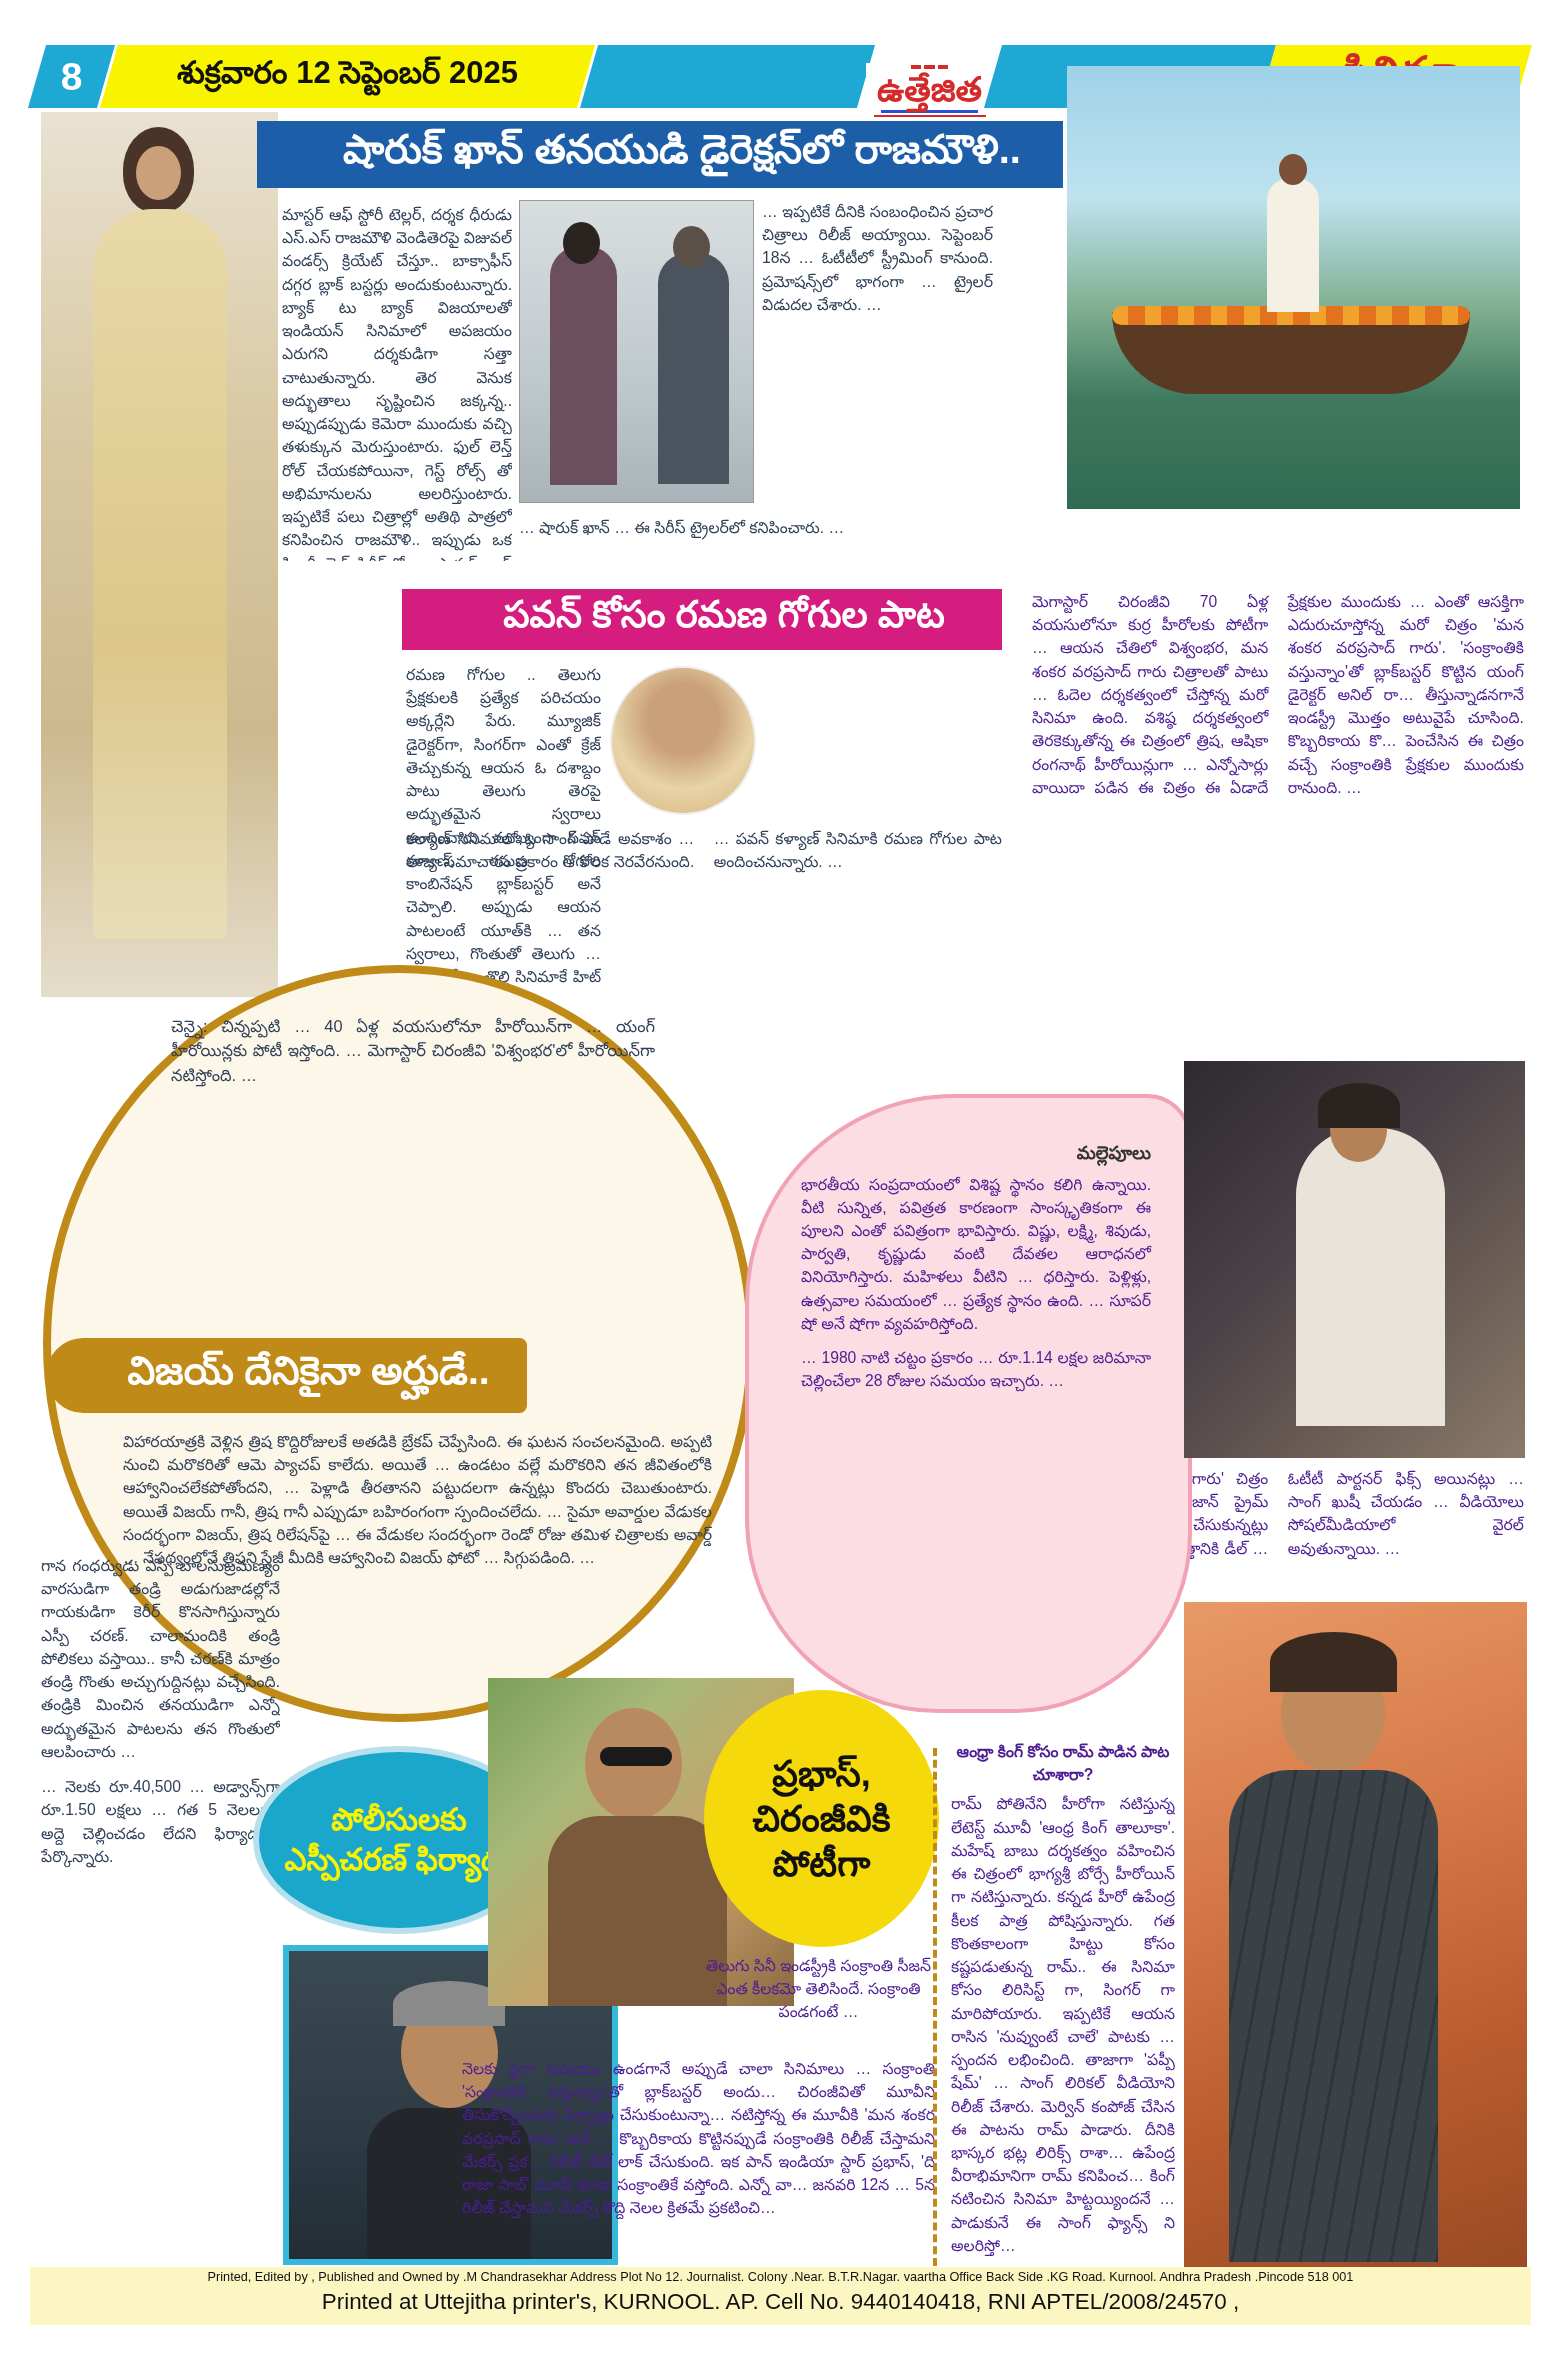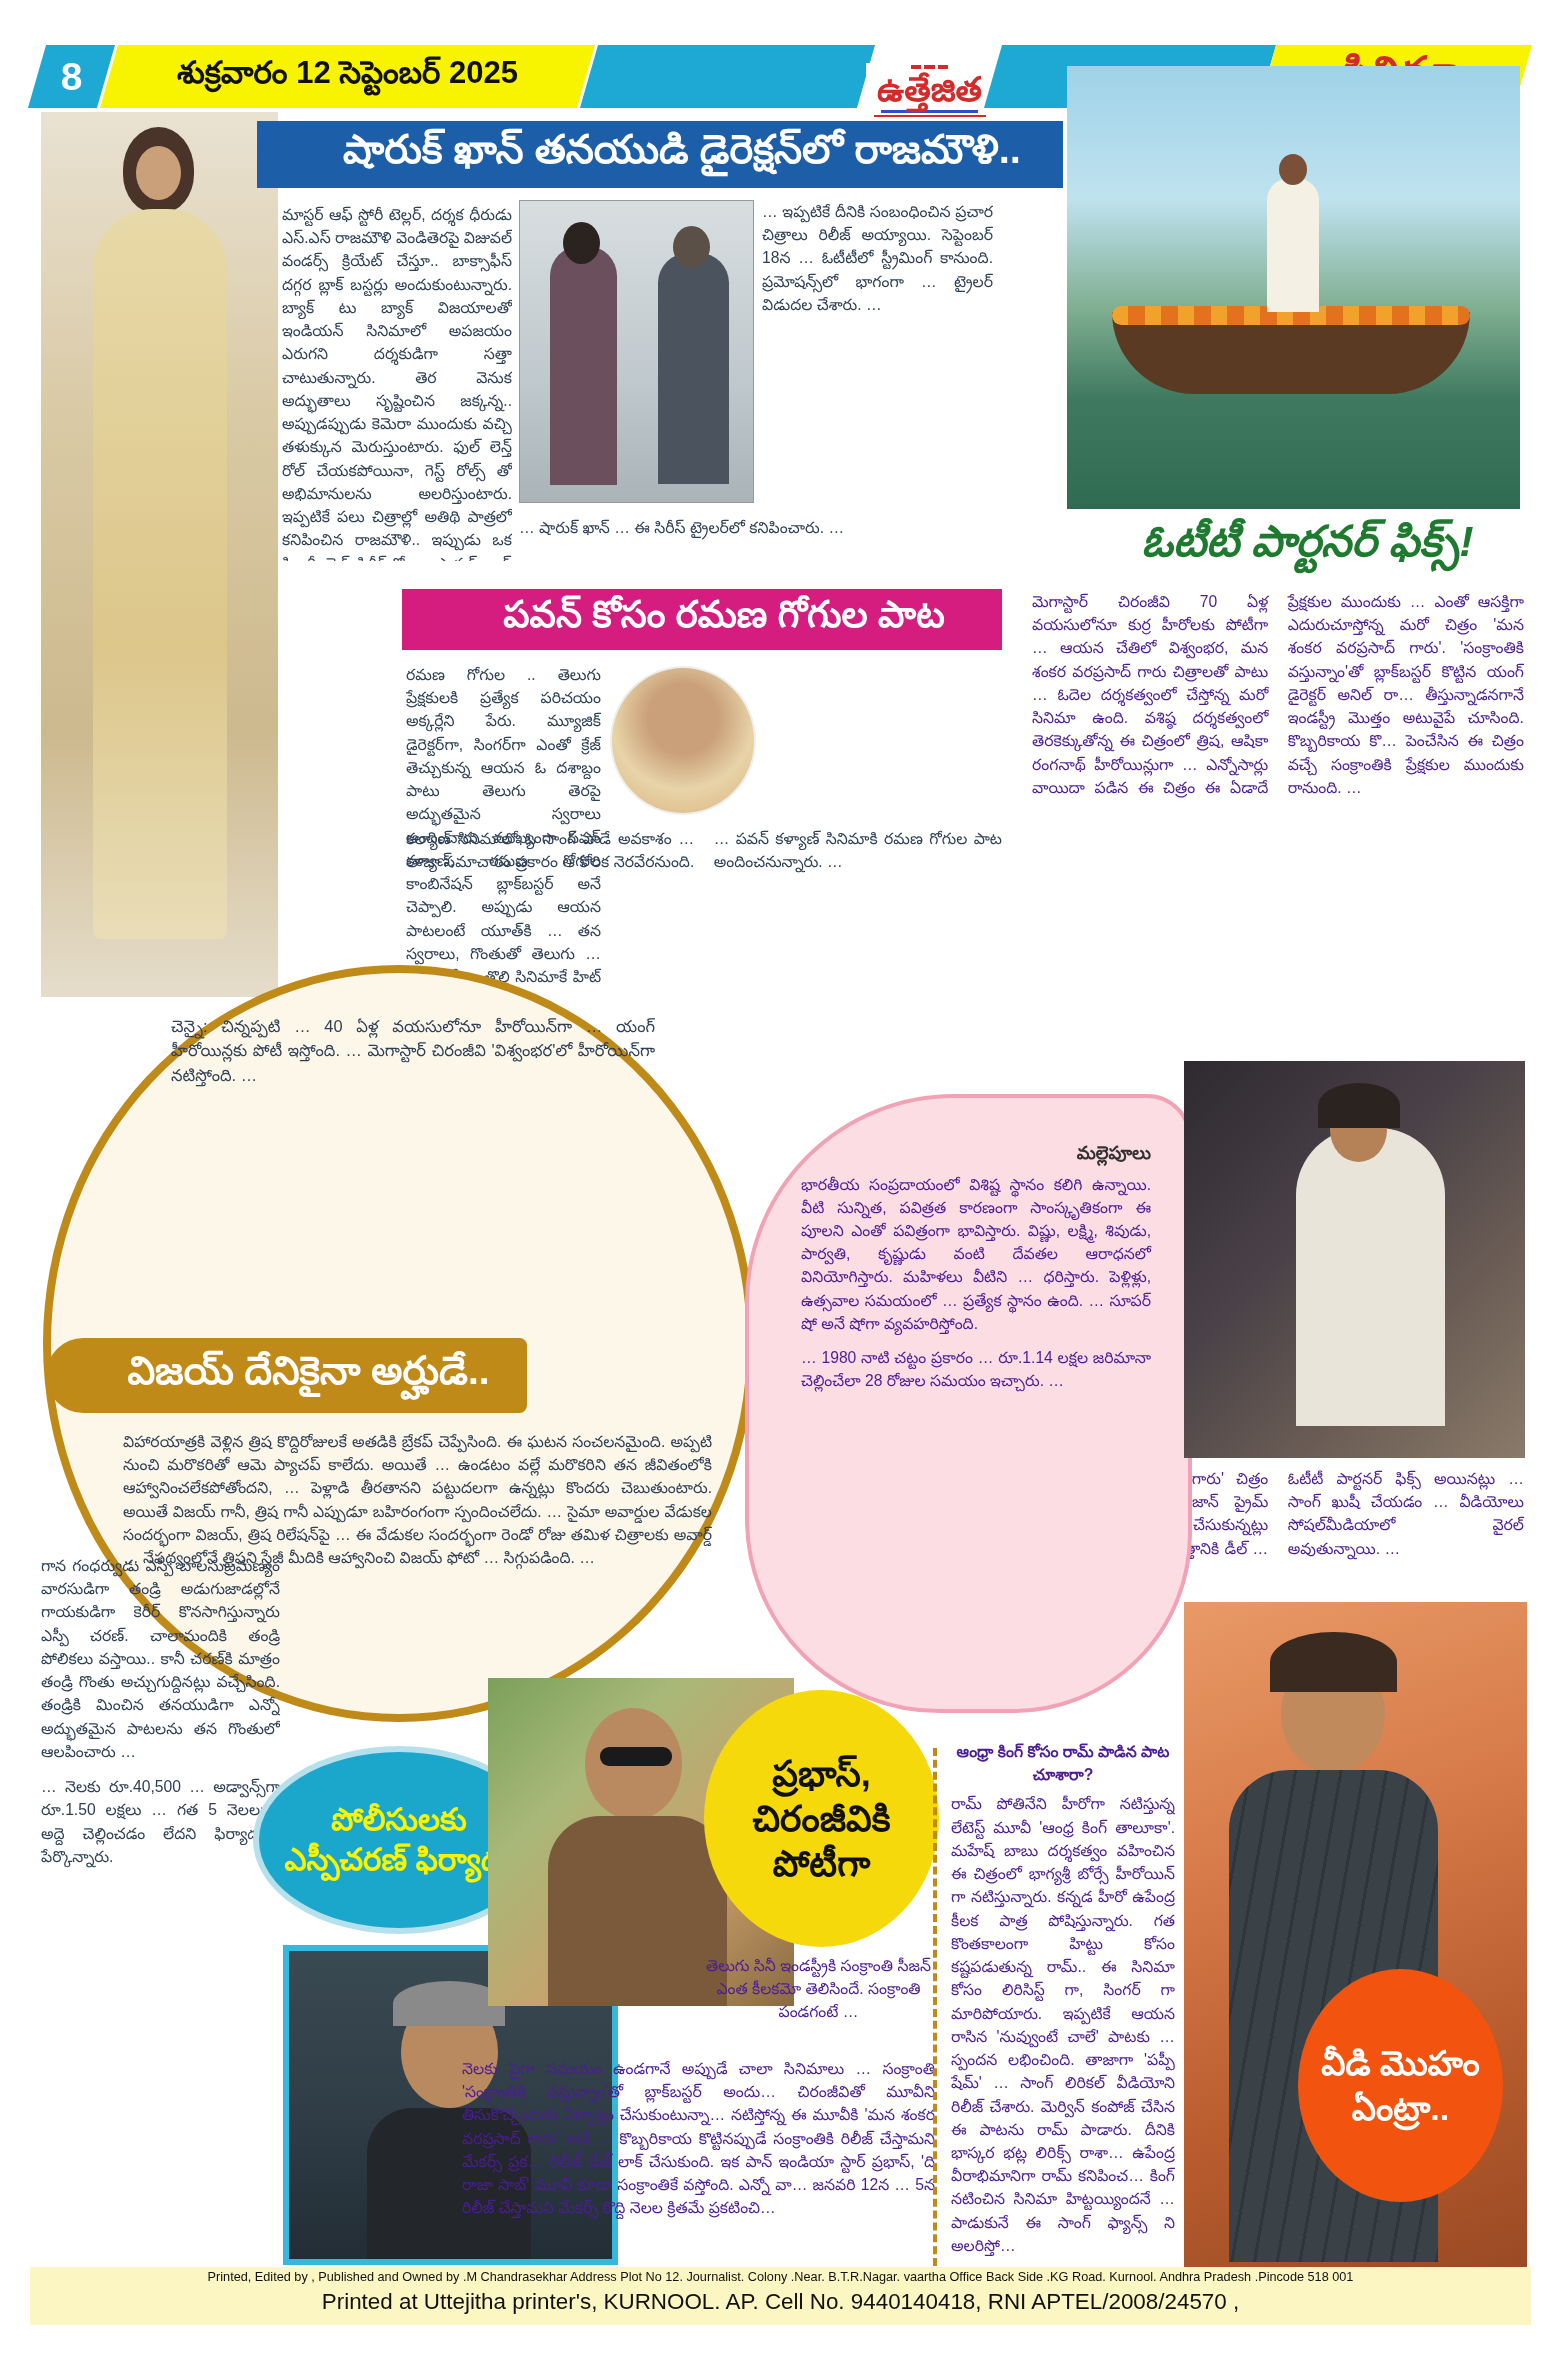--- a/index.html
+++ b/index.html
@@ -70,23 +70,20 @@
   <div class="abs txt" style="left:762px; top:200px; width:231px; height:306px; overflow:hidden;">… ఇప్పటికే దీనికి సంబంధించిన ప్రచార చిత్రాలు రిలీజ్ అయ్యాయి. సెప్టెంబర్ 18న … ఓటీటీలో స్ట్రీమింగ్ కానుంది. ప్రమోషన్స్‌లో భాగంగా … ట్రైలర్ విడుదల చేశారు. …</div>
   <div class="abs txt" style="left:519px; top:516px; width:476px; height:66px; overflow:hidden;">… షారుక్ ఖాన్ … ఈ సిరీస్ ట్రైలర్‌లో కనిపించారు. …</div>
 
   <div class="abs photo" style="left:1067px; top:66px; width:453px; height:443px; background:linear-gradient(180deg,#9fd2e8 0%,#bfe2ef 30%,#7fae90 55%,#3f7a60 75%,#2f6a52 100%);">
     <div class="abs" style="left:45px; top:246px; width:358px; height:82px; border-radius:0 0 119px 119px; background:#5a3a22;"></div>
     <div class="abs" style="left:45px; top:240px; width:358px; height:19.4px; border-radius:10.4px; background:repeating-linear-gradient(90deg,#f0a22c 0 16.4px,#e4711e 16.4px 33px);"></div>
     <div class="abs" style="left:200px; top:112px; width:52px; height:134px; border-radius:22.4px 22.4px 0 0; background:#f5f0e4;"></div>
     <div class="abs" style="left:212px; top:88px; width:28px; height:31px; border-radius:50%; background:#7a5138;"></div>
   </div>
 
-  <div class="abs headline" style="left:1047px; top:514px; width:477px; height:66px; color:#1e7a2e; font-size:43px; font-style:italic;">
-    <span>ఓటీటీ పార్టనర్ ఫిక్స్!</span>
-  </div>
   <div class="abs txt txt-dark col2" style="left:1032px; top:590px; width:492px; height:395px; overflow:hidden;">మెగాస్టార్ చిరంజీవి 70 ఏళ్ల వయసులోనూ కుర్ర హీరోలకు పోటీగా … ఆయన చేతిలో విశ్వంభర, మన శంకర వరప్రసాద్ గారు చిత్రాలతో పాటు … ఓదెల దర్శకత్వంలో చేస్తోన్న మరో సినిమా ఉంది. వశిష్ఠ దర్శకత్వంలో తెరకెక్కుతోన్న ఈ చిత్రంలో త్రిష, ఆషికా రంగనాథ్ హీరోయిన్లుగా … ఎన్నోసార్లు వాయిదా పడిన ఈ చిత్రం ఈ ఏడాదే ప్రేక్షకుల ముందుకు … ఎంతో ఆసక్తిగా ఎదురుచూస్తోన్న మరో చిత్రం 'మన శంకర వరప్రసాద్ గారు'. 'సంక్రాంతికి వస్తున్నాం'తో బ్లాక్‌బస్టర్ కొట్టిన యంగ్ డైరెక్టర్ అనిల్ రా… తీస్తున్నాడనగానే ఇండస్ట్రీ మొత్తం అటువైపే చూసింది. కొబ్బరికాయ కొ… పెంచేసిన ఈ చిత్రం వచ్చే సంక్రాంతికి ప్రేక్షకుల ముందుకు రానుంది. …</div>
   <div class="abs txt txt-dark col2" style="left:1032px; top:1467px; width:492px; height:246px; overflow:hidden;">'మన శంకర వరప్రసాద్ గారు' చిత్రం ఓటీటీ హక్కులను అమెజాన్ ప్రైమ్ వీడియో సొంతం చేసుకున్నట్లు సమాచారం. … భారీ మొత్తానికి డీల్ … ఓటీటీ పార్టనర్ ఫిక్స్ అయినట్లు … సాంగ్ ఖుషీ చేయడం … వీడియోలు సోషల్‌మీడియాలో వైరల్ అవుతున్నాయి. …</div>
 
   <div class="abs headline" style="left:402px; top:589px; width:600px; height:61px; background:#d41d7e; color:#fff; font-size:37px;">
     <span>పవన్ కోసం రమణ గోగుల పాట</span>
   </div>
   <div class="abs photo circle" style="left:610px; top:666px; width:146px; height:149px; background:radial-gradient(circle at 50% 35%,#caa07a 0 30%,#e8d4a8 60%,#d9b27c); border:2.2px solid #eee;"></div>
   <div class="abs txt" style="left:406px; top:663px; width:195px; height:328px; overflow:hidden;">రమణ గోగుల .. తెలుగు ప్రేక్షకులకి ప్రత్యేక పరిచయం అక్కర్లేని పేరు. మ్యూజిక్ డైరెక్టర్‌గా, సింగర్‌గా ఎంతో క్రేజ్ తెచ్చుకున్న ఆయన ఓ దశాబ్దం పాటు తెలుగు తెరపై అద్భుతమైన స్వరాలు అందించారు. ముఖ్యంగా పవన్ కళ్యాణ్, రమణ గోగుల కాంబినేషన్ బ్లాక్‌బస్టర్ అనే చెప్పాలి. అప్పుడు ఆయన పాటలంటే యూత్‌కి … తన స్వరాలు, గొంతుతో తెలుగు … 1998లో … తొలి సినిమాకే హిట్ అందుకున్న ఆయన …</div>
   <div class="abs txt col2" style="left:406px; top:827px; width:596px; height:165px; overflow:hidden;">కల్యాణ్ సినిమాలో ఓ సాంగ్ పాడే అవకాశం … తాజా సమాచారం ప్రకారం ఆ కోరిక నెరవేరనుంది. … పవన్ కళ్యాణ్ సినిమాకి రమణ గోగుల పాట అందించనున్నారు. …</div>
 
@@ -141,23 +138,20 @@
   <div class="abs" style="left:951px; top:1740px; width:224px; height:525px; overflow:hidden;">
     <div class="txt txt-dark" style="text-align:center; font-weight:bold;">ఆంధ్రా కింగ్ కోసం రామ్ పాడిన పాట చూశారా?</div>
     <div class="txt txt-dark" style="margin-top:6px;">రామ్ పోతినేని హీరోగా నటిస్తున్న లేటెస్ట్ మూవీ 'ఆంధ్ర కింగ్ తాలూకా'. మహేష్ బాబు దర్శకత్వం వహించిన ఈ చిత్రంలో భాగ్యశ్రీ బోర్సే హీరోయిన్ గా నటిస్తున్నారు. కన్నడ హీరో ఉపేంద్ర కీలక పాత్ర పోషిస్తున్నారు. గత కొంతకాలంగా హిట్టు కోసం కష్టపడుతున్న రామ్.. ఈ సినిమా కోసం లిరిసిస్ట్ గా, సింగర్ గా మారిపోయారు. ఇప్పటికే ఆయన రాసిన 'నువ్వుంటే చాలే' పాటకు … స్పందన లభించింది. తాజాగా 'పప్పీ షేమ్' … సాంగ్ లిరికల్ వీడియోని రిలీజ్ చేశారు. మెర్విన్ కంపోజ్ చేసిన ఈ పాటను రామ్ పాడారు. దీనికి భాస్కర భట్ల లిరిక్స్ రాశా… ఉపేంద్ర వీరాభిమానిగా రామ్ కనిపించ… కింగ్ నటించిన సినిమా హిట్టయ్యిందనే … పాడుకునే ఈ సాంగ్ ఫ్యాన్స్ ని అలరిస్తో…</div>
   </div>
 
   <div class="abs photo" style="left:1184px; top:1602px; width:343px; height:665px; background:linear-gradient(160deg,#e89a66 0%,#d77b4a 35%,#b85c2e 70%,#9a4a24 100%);">
     <div class="abs" style="left:97px; top:52px; width:104px; height:119px; border-radius:50%; background:#c08a5c;"></div>
     <div class="abs" style="left:86px; top:30px; width:127px; height:60px; border-radius:50% 50% 0 0; background:#3a2a20;"></div>
     <div class="abs" style="left:45px; top:168px; width:209px; height:492px; border-radius:60px 60px 0 0; background:repeating-linear-gradient(100deg,#3a4248 0 19.4px,#2e363c 19.4px 22.4px);"></div>
   </div>
-  <div class="abs circle" style="left:1298px; top:1969px; width:205px; height:233px; background:#f2540f; color:#fff; font-weight:bold; font-size:34px; line-height:1.3; padding:7.5px;">
-    <span>వీడి మొహం ఏంట్రా..</span>
-  </div>
 
   <div class="abs" style="left:30px; top:2267px; width:1501px; height:58px; background:#fcf6c3; text-align:center;">
     <div style="font-size:12.7px; color:#111; padding-top:3px; white-space:nowrap; overflow:hidden;">Printed, Edited by , Published and Owned by .M Chandrasekhar Address Plot No 12. Journalist.  Colony .Near. B.T.R.Nagar. vaartha Office Back Side .KG Road. Kurnool. Andhra Pradesh .Pincode 518 001</div>
     <div style="font-size:22.4px; color:#111; font-weight:500; padding-top:4.5px;">Printed at Uttejitha printer's, KURNOOL. AP. Cell No. 9440140418, RNI APTEL/2008/24570 ,</div>
   </div>
 
 </div>
 
 
 </body></html>

